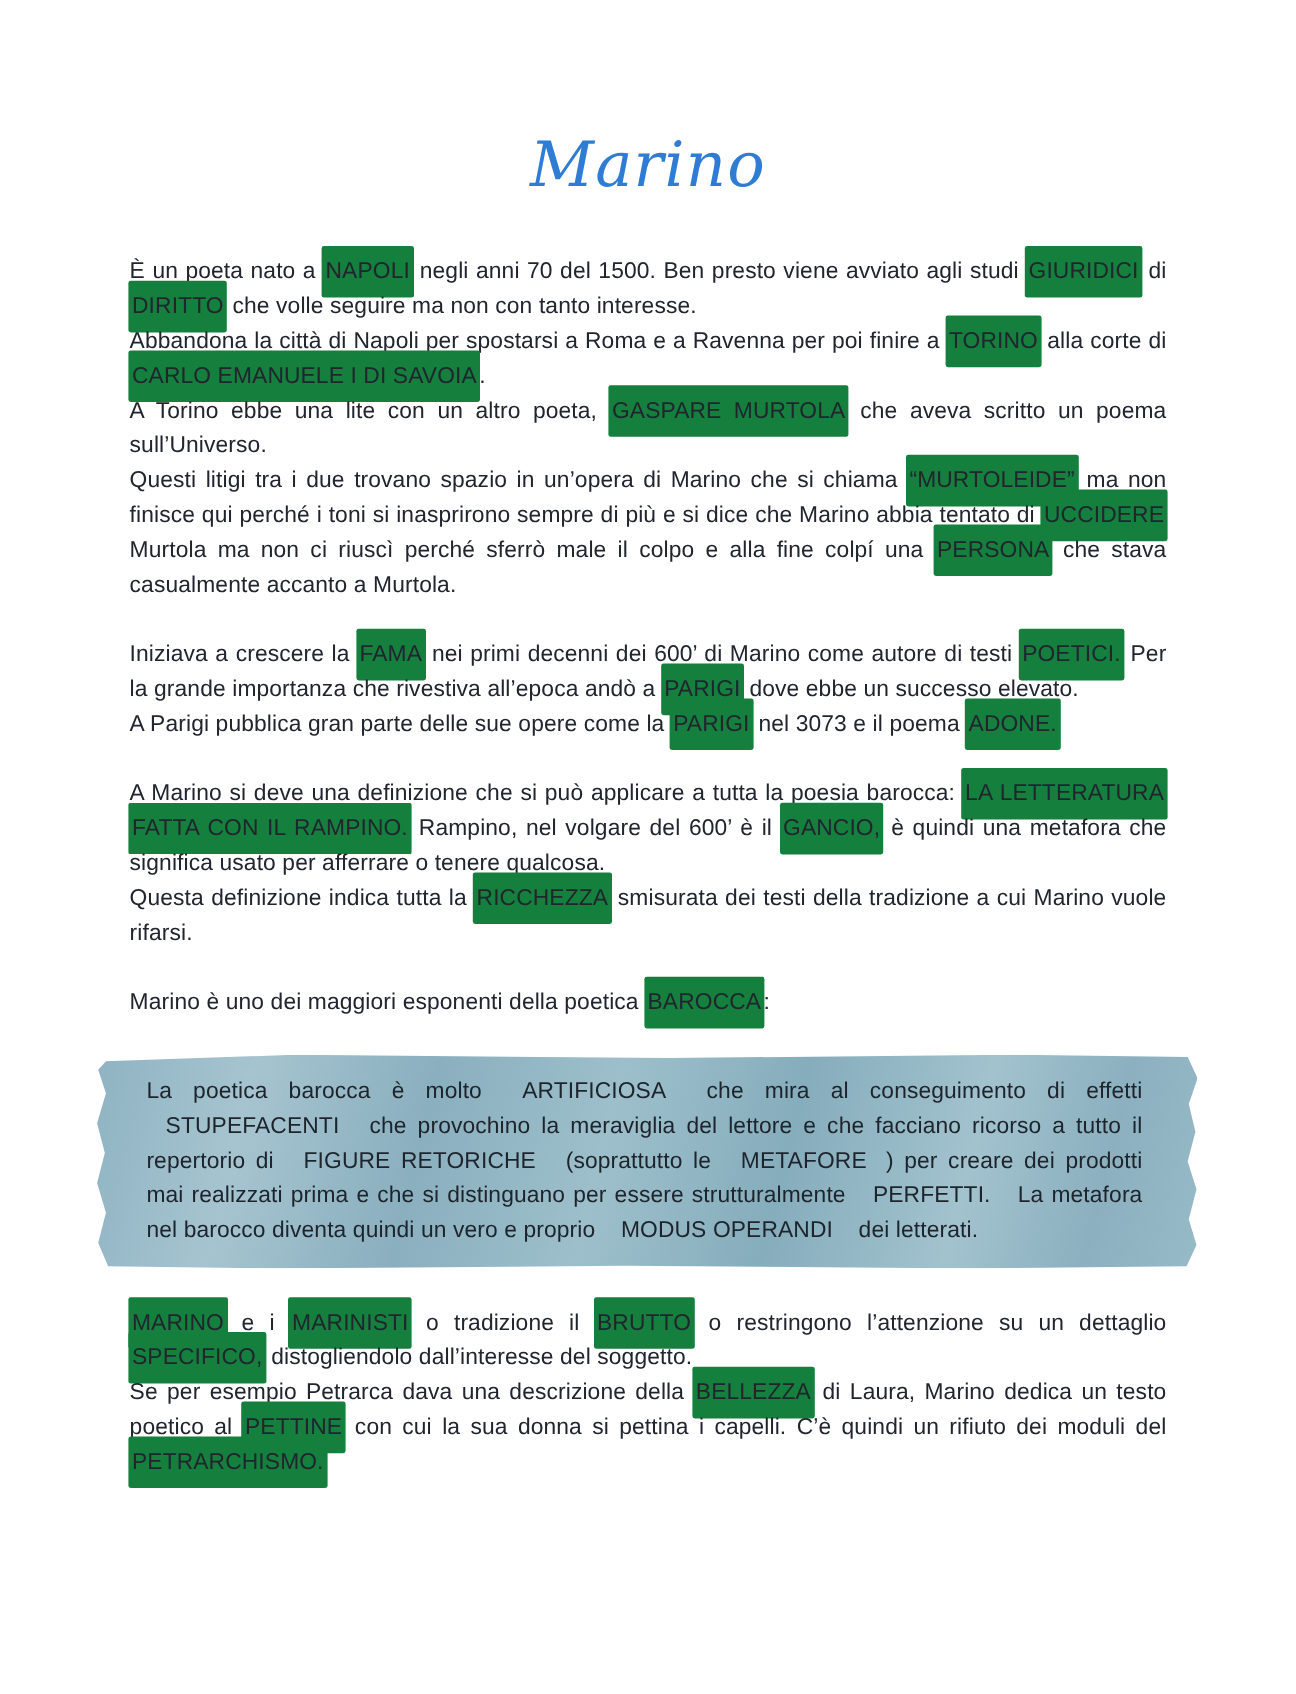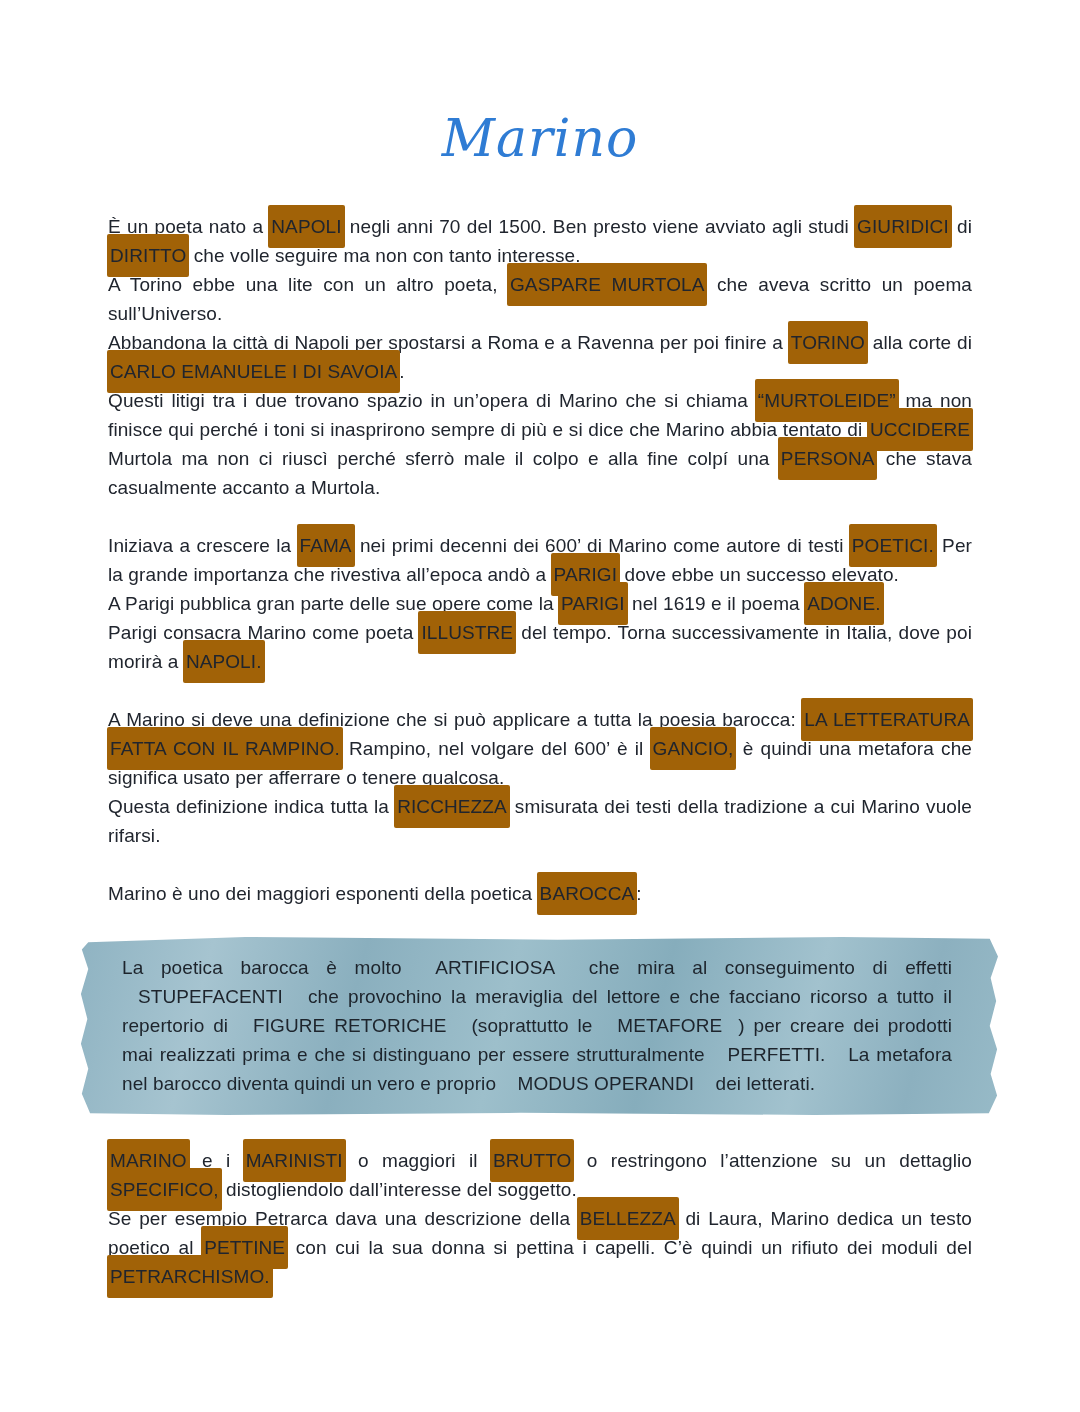--- a/index.html
+++ b/index.html
@@ -33,21 +33,21 @@
   .section:last-child { margin-bottom: 0; }
   .line {
     margin: 0;
     font-size: 19px;
     line-height: 29px;
     color: #20252e;
     text-align: justify;
     letter-spacing: 0.1px;
   }
   .hl {
-    background: #a16207;
+    background: #15803d;
     border-radius: 2px;
     padding: 11px 3px;
     margin: 0 -1px;
     box-decoration-break: clone;
     -webkit-box-decoration-break: clone;
   }
   .tape {
     position: relative;
     margin: 1px -26px 31px -28px;
     padding: 16px 46px 17px 42px;
@@ -74,39 +74,38 @@
   }
 </style>
 </head>
 <body>
 
 <div class="page">
   <h1 class="title">Marino</h1>
   <div id="doc-body">
       <div class="section text">
         <p class="line"><span class="seg">È un poeta nato a </span><span class="hl">NAPOLI</span><span class="seg"> negli anni 70 del 1500. Ben presto viene avviato agli studi </span><span class="hl">GIURIDICI</span><span class="seg"> di </span><span class="hl">DIRITTO</span><span class="seg"> che volle seguire ma non con tanto interesse.</span></p>
+        <p class="line"><span class="seg">Abbandona la città di Napoli per spostarsi a Roma e a Ravenna per poi finire a </span><span class="hl">TORINO</span><span class="seg"> alla corte di </span><span class="hl">CARLO EMANUELE I DI SAVOIA</span><span class="seg">.</span></p>
         <p class="line"><span class="seg">A Torino ebbe una lite con un altro poeta, </span><span class="hl">GASPARE MURTOLA</span><span class="seg"> che aveva scritto un poema sull’Universo.</span></p>
-        <p class="line"><span class="seg">Abbandona la città di Napoli per spostarsi a Roma e a Ravenna per poi finire a </span><span class="hl">TORINO</span><span class="seg"> alla corte di </span><span class="hl">CARLO EMANUELE I DI SAVOIA</span><span class="seg">.</span></p>
         <p class="line"><span class="seg">Questi litigi tra i due trovano spazio in un’opera di Marino che si chiama </span><span class="hl">“MURTOLEIDE”</span><span class="seg"> ma non finisce qui perché i toni si inasprirono sempre di più e si dice che Marino abbia tentato di </span><span class="hl">UCCIDERE</span><span class="seg"> Murtola ma non ci riuscì perché sferrò male il colpo e alla fine colpí una </span><span class="hl">PERSONA</span><span class="seg"> che stava casualmente accanto a Murtola.</span></p>
       </div>
       <div class="section text">
         <p class="line"><span class="seg">Iniziava a crescere la </span><span class="hl">FAMA</span><span class="seg"> nei primi decenni dei 600’ di Marino come autore di testi </span><span class="hl">POETICI.</span><span class="seg"> Per la grande importanza che rivestiva all’epoca andò a </span><span class="hl">PARIGI</span><span class="seg"> dove ebbe un successo elevato.</span></p>
-        <p class="line"><span class="seg">A Parigi pubblica gran parte delle sue opere come la </span><span class="hl">PARIGI</span><span class="seg"> nel 1619 e il poema </span><span class="hl">ADONE.</span></p>
-        <p class="line"><span class="seg">Parigi consacra Marino come poeta </span><span class="hl">ILLUSTRE</span><span class="seg"> del tempo. Torna successivamente in Italia, dove poi morirà a </span><span class="hl">NAPOLI.</span></p>
+        <p class="line"><span class="seg">A Parigi pubblica gran parte delle sue opere come la </span><span class="hl">PARIGI</span><span class="seg"> nel 3073 e il poema </span><span class="hl">ADONE.</span></p>
       </div>
       <div class="section text">
         <p class="line"><span class="seg">A Marino si deve una definizione che si può applicare a tutta la poesia barocca: </span><span class="hl">LA LETTERATURA FATTA CON IL RAMPINO.</span><span class="seg"> Rampino, nel volgare del 600’ è il </span><span class="hl">GANCIO,</span><span class="seg"> è quindi una metafora che significa usato per afferrare o tenere qualcosa.</span></p>
         <p class="line"><span class="seg">Questa definizione indica tutta la </span><span class="hl">RICCHEZZA</span><span class="seg"> smisurata dei testi della tradizione a cui Marino vuole rifarsi.</span></p>
       </div>
       <div class="section text">
         <p class="line"><span class="seg">Marino è uno dei maggiori esponenti della poetica </span><span class="hl">BAROCCA</span><span class="seg">:</span></p>
       </div>
       <div class="section tape">
         <p class="line"><span class="seg">La poetica barocca è molto </span><span class="hl">ARTIFICIOSA</span><span class="seg"> che mira al conseguimento di effetti </span><span class="hl">STUPEFACENTI</span><span class="seg"> che provochino la meraviglia del lettore e che facciano ricorso a tutto il repertorio di </span><span class="hl">FIGURE RETORICHE</span><span class="seg"> (soprattutto le </span><span class="hl">METAFORE</span><span class="seg">) per creare dei prodotti mai realizzati prima e che si distinguano per essere strutturalmente </span><span class="hl">PERFETTI.</span><span class="seg"> La metafora nel barocco diventa quindi un vero e proprio </span><span class="hl">MODUS OPERANDI</span><span class="seg"> dei letterati.</span></p>
       </div>
       <div class="section text">
       </div>
       <div class="section text">
-        <p class="line"><span class="hl">MARINO</span><span class="seg"> e i </span><span class="hl">MARINISTI</span><span class="seg"> o maggiori il </span><span class="hl">BRUTTO</span><span class="seg"> o restringono l’attenzione su un dettaglio </span><span class="hl">SPECIFICO,</span><span class="seg"> distogliendolo dall’interesse del soggetto.</span></p>
+        <p class="line"><span class="hl">MARINO</span><span class="seg"> e i </span><span class="hl">MARINISTI</span><span class="seg"> o tradizione il </span><span class="hl">BRUTTO</span><span class="seg"> o restringono l’attenzione su un dettaglio </span><span class="hl">SPECIFICO,</span><span class="seg"> distogliendolo dall’interesse del soggetto.</span></p>
         <p class="line"><span class="seg">Se per esempio Petrarca dava una descrizione della </span><span class="hl">BELLEZZA</span><span class="seg"> di Laura, Marino dedica un testo poetico al </span><span class="hl">PETTINE</span><span class="seg"> con cui la sua donna si pettina i capelli. C’è quindi un rifiuto dei moduli del </span><span class="hl">PETRARCHISMO.</span></p>
       </div>
     </div>
 </div>
 
 </body></html>

